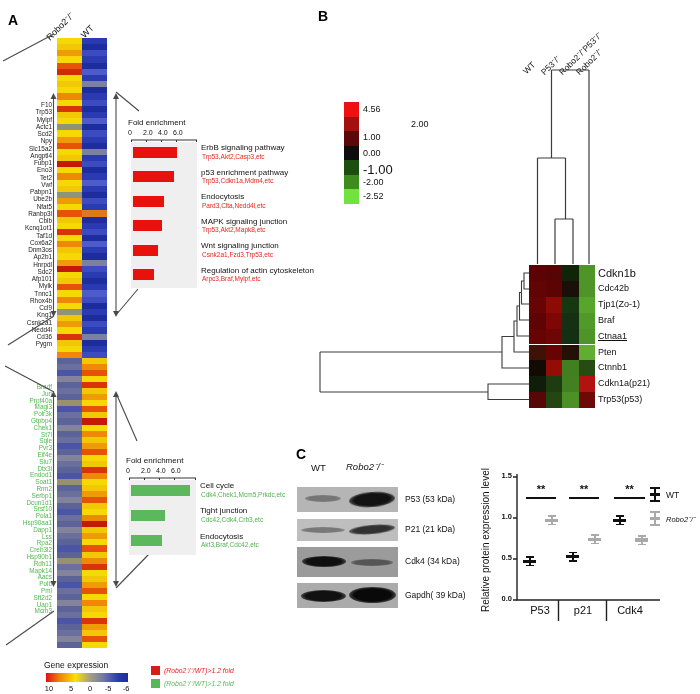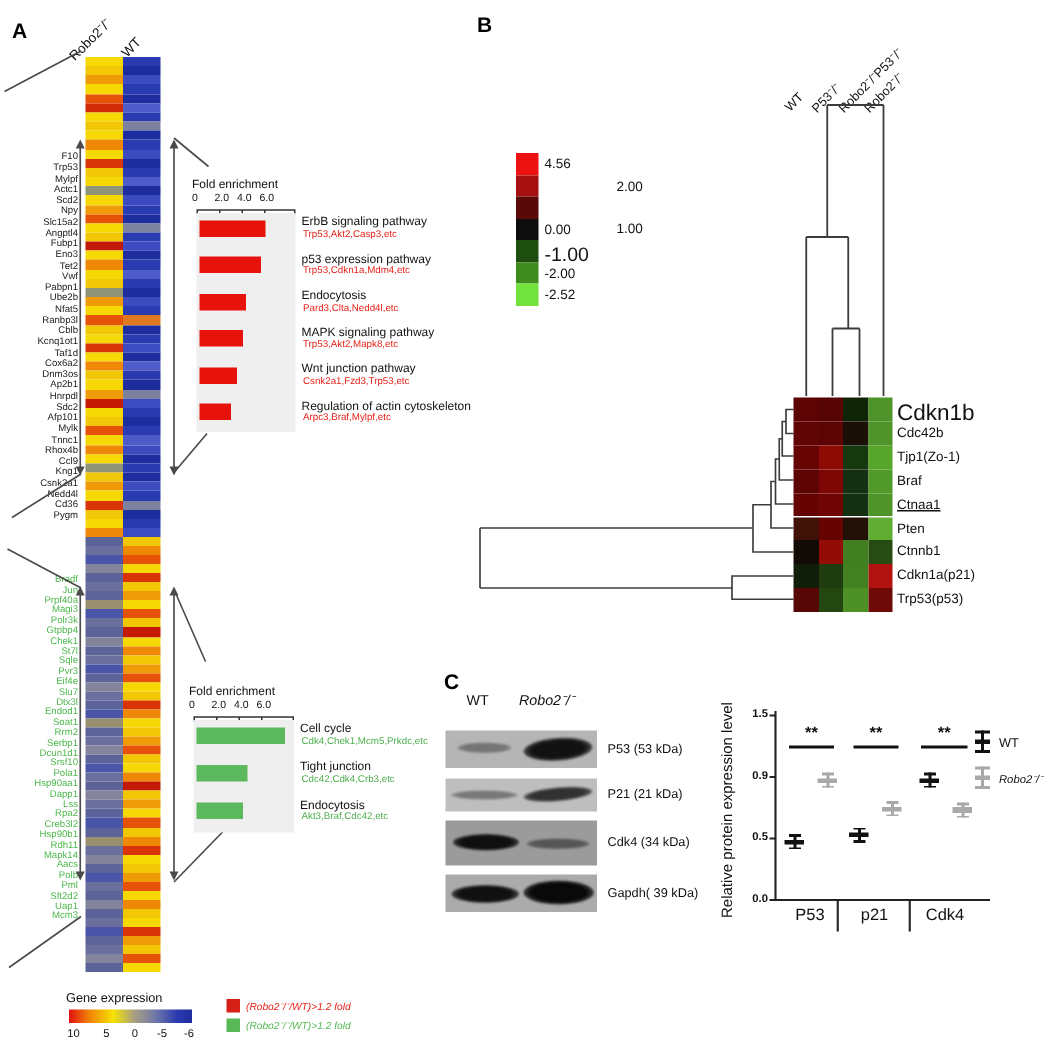--- a/index.html
+++ b/index.html
@@ -449,30 +449,30 @@
 
 <div style="position: absolute; left: 128px; top: 129px; font-size: 7px;">0</div>
     <div style="position: absolute; left: 143px; top: 129px; font-size: 7px;">2.0</div>
     <div style="position: absolute; left: 158px; top: 129px; font-size: 7px;">4.0</div>
     <div style="position: absolute; left: 173px; top: 129px; font-size: 7px;">6.0</div>
     <div style="position: absolute; left: 131px; top: 142px; width: 66px; height: 146px; background: rgb(239, 239, 239);"></div>
     <div style="position: absolute; left: 133px; top: 146.5px; width: 43.5px; height: 11px; background: rgb(232, 18, 12);"></div>
     <div style="position: absolute; left: 201px; top: 143px; font-size: 8px; white-space: nowrap; color: rgb(17, 17, 17);">ErbB signaling pathway</div>
     <div style="position: absolute; left: 202px; top: 152.5px; font-size: 6.5px; white-space: nowrap; color: rgb(232, 35, 26);">Trp53,Akt2,Casp3,etc</div>
     <div style="position: absolute; left: 133px; top: 171px; width: 40.5px; height: 11px; background: rgb(232, 18, 12);"></div>
-    <div style="position: absolute; left: 201px; top: 167.5px; font-size: 8px; white-space: nowrap; color: rgb(17, 17, 17);">p53 expression pathway</div>
+    <div style="position: absolute; left: 201px; top: 167.5px; font-size: 8px; white-space: nowrap; color: rgb(17, 17, 17);">p53 enrichment pathway</div>
     <div style="position: absolute; left: 202px; top: 177px; font-size: 6.5px; white-space: nowrap; color: rgb(232, 35, 26);">Trp53,Cdkn1a,Mdm4,etc</div>
     <div style="position: absolute; left: 133px; top: 195.5px; width: 30.75px; height: 11px; background: rgb(232, 18, 12);"></div>
     <div style="position: absolute; left: 201px; top: 192px; font-size: 8px; white-space: nowrap; color: rgb(17, 17, 17);">Endocytosis</div>
     <div style="position: absolute; left: 202px; top: 201.5px; font-size: 6.5px; white-space: nowrap; color: rgb(232, 35, 26);">Pard3,Clta,Nedd4l,etc</div>
     <div style="position: absolute; left: 133px; top: 220px; width: 29.25px; height: 11px; background: rgb(232, 18, 12);"></div>
-    <div style="position: absolute; left: 201px; top: 216.5px; font-size: 8px; white-space: nowrap; color: rgb(17, 17, 17);">MAPK signaling pathway</div>
+    <div style="position: absolute; left: 201px; top: 216.5px; font-size: 8px; white-space: nowrap; color: rgb(17, 17, 17);">MAPK signaling junction</div>
     <div style="position: absolute; left: 202px; top: 226px; font-size: 6.5px; white-space: nowrap; color: rgb(232, 35, 26);">Trp53,Akt2,Mapk8,etc</div>
     <div style="position: absolute; left: 133px; top: 244.5px; width: 24.75px; height: 11px; background: rgb(232, 18, 12);"></div>
-    <div style="position: absolute; left: 201px; top: 241px; font-size: 8px; white-space: nowrap; color: rgb(17, 17, 17);">Wnt junction pathway</div>
+    <div style="position: absolute; left: 201px; top: 241px; font-size: 8px; white-space: nowrap; color: rgb(17, 17, 17);">Wnt signaling junction</div>
     <div style="position: absolute; left: 202px; top: 250.5px; font-size: 6.5px; white-space: nowrap; color: rgb(232, 35, 26);">Csnk2a1,Fzd3,Trp53,etc</div>
     <div style="position: absolute; left: 133px; top: 269px; width: 21px; height: 11px; background: rgb(232, 18, 12);"></div>
     <div style="position: absolute; left: 201px; top: 265.5px; font-size: 8px; white-space: nowrap; color: rgb(17, 17, 17);">Regulation of actin cytoskeleton</div>
     <div style="position: absolute; left: 202px; top: 275px; font-size: 6.5px; white-space: nowrap; color: rgb(232, 35, 26);">Arpc3,Braf,Mylpf,etc</div>
     <div style="position: absolute; left: 126px; top: 467px; font-size: 7px;">0</div>
     <div style="position: absolute; left: 141px; top: 467px; font-size: 7px;">2.0</div>
     <div style="position: absolute; left: 156px; top: 467px; font-size: 7px;">4.0</div>
     <div style="position: absolute; left: 171px; top: 467px; font-size: 7px;">6.0</div>
     <div style="position: absolute; left: 129px; top: 480px; width: 67px; height: 75px; background: rgb(239, 239, 239);"></div>
     <div style="position: absolute; left: 131px; top: 484.5px; width: 58.5px; height: 11px; background: rgb(92, 184, 92);"></div>
@@ -482,30 +482,30 @@
     <div style="position: absolute; left: 200px; top: 506.3px; font-size: 8px; white-space: nowrap; color: rgb(17, 17, 17);">Tight junction</div>
     <div style="position: absolute; left: 201px; top: 515.8px; font-size: 6.5px; white-space: nowrap; color: rgb(80, 176, 80);">Cdc42,Cdk4,Crb3,etc</div>
     <div style="position: absolute; left: 131px; top: 535.1px; width: 30.75px; height: 11px; background: rgb(92, 184, 92);"></div>
     <div style="position: absolute; left: 200px; top: 531.6px; font-size: 8px; white-space: nowrap; color: rgb(17, 17, 17);">Endocytosis</div>
     <div style="position: absolute; left: 201px; top: 541.1px; font-size: 6.5px; white-space: nowrap; color: rgb(80, 176, 80);">Akt3,Braf,Cdc42,etc</div>
     <div style="position: absolute; left: 344px; top: 102px; width: 15px; height: 14.5px; background: rgb(238, 17, 17);"></div>
     <div style="position: absolute; left: 363px; top: 104px; font-size: 9px;">4.56</div>
     <div style="position: absolute; left: 344px; top: 116.5px; width: 15px; height: 14.5px; background: rgb(166, 15, 15);"></div>
     <div style="position: absolute; left: 363px; top: 118.5px; font-size: 9px; margin-left: 48px;">2.00</div>
     <div style="position: absolute; left: 344px; top: 131px; width: 15px; height: 14.5px; background: rgb(90, 9, 9);"></div>
-    <div style="position: absolute; left: 363px; top: 147px; font-size: 9px; margin-left: 48px;">1.00</div>
+    <div style="position: absolute; left: 363px; top: 132px; font-size: 9px;">1.00</div>
     <div style="position: absolute; left: 344px; top: 145.5px; width: 15px; height: 14.5px; background: rgb(13, 13, 13);"></div>
     <div style="position: absolute; left: 363px; top: 147.5px; font-size: 9px;">0.00</div>
     <div style="position: absolute; left: 344px; top: 160px; width: 15px; height: 14.5px; background: rgb(30, 77, 16);"></div>
     <div style="position: absolute; left: 363px; top: 162px; font-size: 13px;">-1.00</div>
     <div style="position: absolute; left: 344px; top: 174.5px; width: 15px; height: 14.5px; background: rgb(63, 140, 30);"></div>
     <div style="position: absolute; left: 363px; top: 176.5px; font-size: 9px;">-2.00</div>
     <div style="position: absolute; left: 344px; top: 189px; width: 15px; height: 14.5px; background: rgb(114, 226, 60);"></div>
     <div style="position: absolute; left: 363px; top: 191px; font-size: 9px;">-2.52</div>
-    <div style="position: absolute; left: 598px; top: 267px; font-size: 15px; white-space: nowrap;">Cdkn1b</div>
+    <div style="position: absolute; left: 598px; top: 267px; font-size: 11px; white-space: nowrap;">Cdkn1b</div>
     <div style="position: absolute; left: 598px; top: 282.9px; font-size: 9px; white-space: nowrap;">Cdc42b</div>
     <div style="position: absolute; left: 598px; top: 298.8px; font-size: 9px; white-space: nowrap;">Tjp1(Zo-1)</div>
     <div style="position: absolute; left: 598px; top: 314.7px; font-size: 9px; white-space: nowrap;">Braf</div>
     <div style="position: absolute; left: 598px; top: 330.6px; font-size: 9px; white-space: nowrap; text-decoration: underline;">Ctnaa1</div>
     <div style="position: absolute; left: 598px; top: 346.5px; font-size: 9px; white-space: nowrap;">Pten</div>
     <div style="position: absolute; left: 598px; top: 362.4px; font-size: 9px; white-space: nowrap;">Ctnnb1</div>
     <div style="position: absolute; left: 598px; top: 378.3px; font-size: 9px; white-space: nowrap;">Cdkn1a(p21)</div>
     <div style="position: absolute; left: 598px; top: 394.2px; font-size: 9px; white-space: nowrap;">Trp53(p53)</div>
     <div style="position: absolute; left: 297px; top: 487px; width: 101px; height: 25px; background: rgb(181, 181, 181); overflow: hidden;">
       <div style="position: absolute; left: 8px; top: 8px; width: 36px; height: 7px; background: radial-gradient(rgba(40, 40, 40, 0.45) 0%, rgba(40, 40, 40, 0.45) 55%, rgba(0, 0, 0, 0) 100%); border-radius: 50%; filter: blur(0.6px); transform: rotate(0deg);"></div>
@@ -522,21 +522,21 @@
       <div style="position: absolute; left: 54px; top: 12px; width: 42px; height: 7px; background: radial-gradient(rgba(40, 40, 40, 0.6) 0%, rgba(40, 40, 40, 0.6) 55%, rgba(0, 0, 0, 0) 100%); border-radius: 50%; filter: blur(0.6px); transform: rotate(0deg);"></div>
     </div>
     <div style="position: absolute; left: 405px; top: 556px; font-size: 8.5px; white-space: nowrap;">Cdk4 (34 kDa)</div>
     <div style="position: absolute; left: 297px; top: 583px; width: 101px; height: 25px; background: rgb(171, 171, 171); overflow: hidden;">
       <div style="position: absolute; left: 4px; top: 7px; width: 45px; height: 12px; background: radial-gradient(rgba(8, 8, 8, 0.95) 0%, rgba(8, 8, 8, 0.95) 55%, rgba(0, 0, 0, 0) 100%); border-radius: 50%; filter: blur(0.6px); transform: rotate(0deg);"></div>
       <div style="position: absolute; left: 52px; top: 4px; width: 47px; height: 16px; background: radial-gradient(rgba(5, 5, 5, 0.98) 0%, rgba(5, 5, 5, 0.98) 55%, rgba(0, 0, 0, 0) 100%); border-radius: 50%; filter: blur(0.6px); transform: rotate(0deg);"></div>
     </div>
     <div style="position: absolute; left: 405px; top: 589.5px; font-size: 8.5px; white-space: nowrap;">Gapdh( 39 kDa)</div>
     <div style="position: absolute; left: 496px; top: 594px; width: 16px; text-align: right; font-size: 7.5px; font-weight: bold;">0.0</div>
     <div style="position: absolute; left: 496px; top: 553px; width: 16px; text-align: right; font-size: 7.5px; font-weight: bold;">0.5</div>
-    <div style="position: absolute; left: 496px; top: 512px; width: 16px; text-align: right; font-size: 7.5px; font-weight: bold;">0.9</div>
+    <div style="position: absolute; left: 496px; top: 512px; width: 16px; text-align: right; font-size: 7.5px; font-weight: bold;">1.0</div>
     <div style="position: absolute; left: 496px; top: 471px; width: 16px; text-align: right; font-size: 7.5px; font-weight: bold;">1.5</div>
     <div style="position: absolute; left: 526px; top: 604px; width: 28px; text-align: center; font-size: 11px;">P53</div>
     <div style="position: absolute; left: 569px; top: 604px; width: 28px; text-align: center; font-size: 11px;">p21</div>
     <div style="position: absolute; left: 616px; top: 604px; width: 28px; text-align: center; font-size: 11px;">Cdk4</div>
     <div style="position: absolute; left: 528.5px; top: 556.46px; width: 2px; height: 10px; background: rgb(17, 17, 17);"></div>
     <div style="position: absolute; left: 525.5px; top: 556.46px; width: 8px; height: 1.4px; background: rgb(17, 17, 17);"></div>
     <div style="position: absolute; left: 525.5px; top: 565.06px; width: 8px; height: 1.4px; background: rgb(17, 17, 17);"></div>
     <div style="position: absolute; left: 523px; top: 559.66px; width: 13px; height: 3.6px; background: rgb(17, 17, 17);"></div>
     <div style="position: absolute; left: 571.5px; top: 551.54px; width: 2px; height: 10px; background: rgb(17, 17, 17);"></div>
     <div style="position: absolute; left: 568.5px; top: 551.54px; width: 8px; height: 1.4px; background: rgb(17, 17, 17);"></div>

